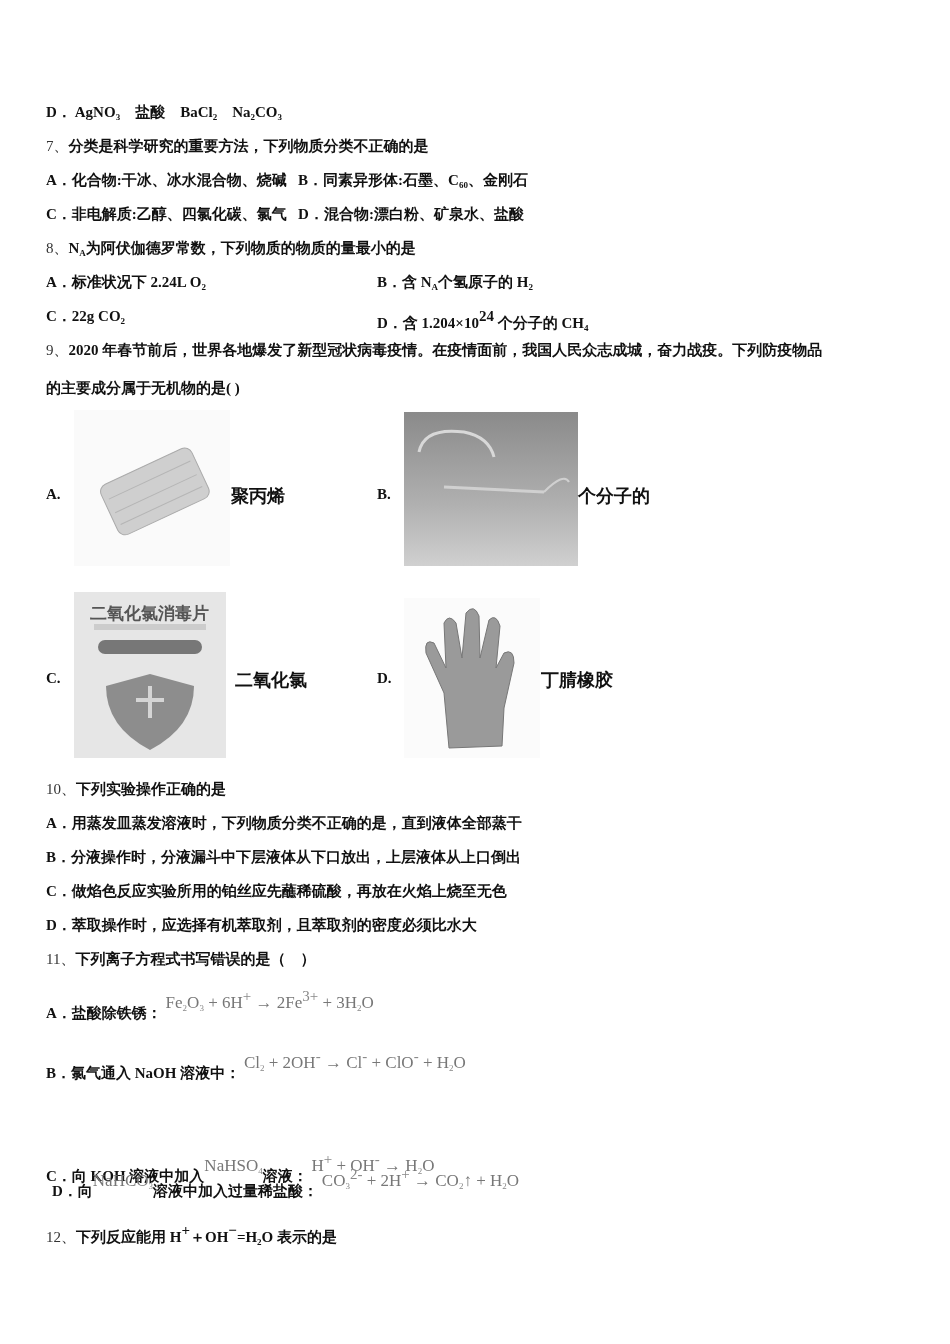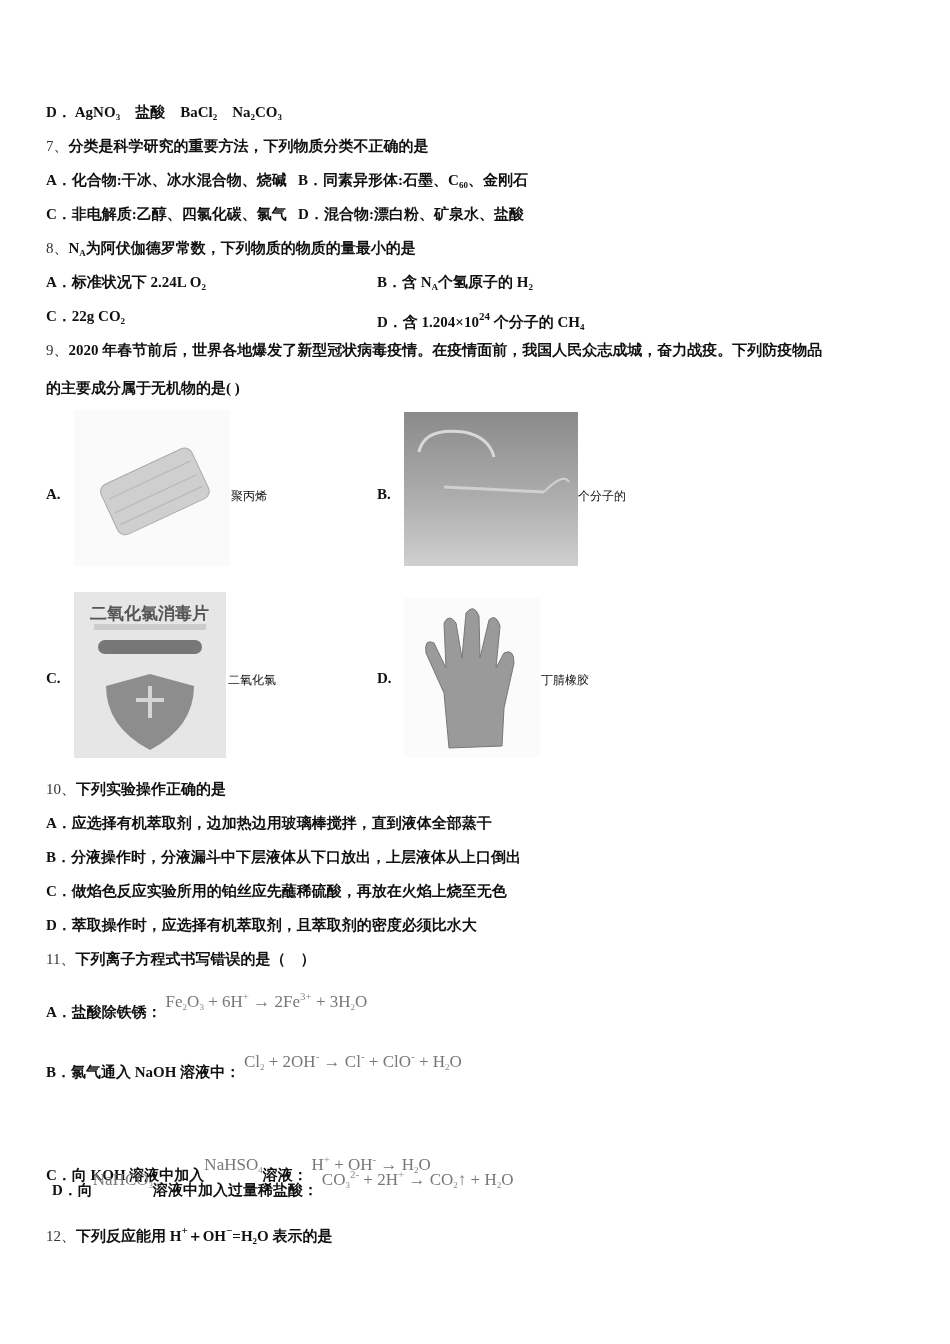--- a/index.html
+++ b/index.html
@@ -8,31 +8,31 @@
     font-family: "Liberation Serif", "DejaVu Serif", serif;
     color: #111;
   }
   .line {
     position: absolute; left: 46px; font-size: 15px; line-height: 20px;
     white-space: nowrap; font-weight: bold;
   }
   .num { font-weight: normal; color: #333; }
   .opt { position: absolute; font-size: 15px; line-height: 20px; white-space: nowrap; font-weight: bold; }
   sub { font-size: 9px; vertical-align: -3px; }
-  sup { font-size: 11px; vertical-align: 7px; }
+  sup { font-size: 15px; vertical-align: 7px; }
   .eq {
     font-weight: normal; color: #777; font-size: 17px;
     font-family: "Liberation Serif", "DejaVu Serif", serif;
   }
   .eq sub, .eq sup { color: #888; }
   .pic {
     position: absolute; background: #f3f3f3;
   }
   .pic-label { position: absolute; font-size: 15px; font-weight: bold; }
-  .img-caption { position: absolute; font-size: 12px; font-weight: normal; line-height: 20px; }
+  .img-caption { position: absolute; font-size: 18px; font-weight: bold; line-height: 20px; }
 </style>
 </head>
 <body>
 
 <div class="line" style="top:102px;">
   <span>D．</span>
   <span>AgNO<sub>3</sub></span>&nbsp;&nbsp;&nbsp;
   <span>盐酸</span>&nbsp;&nbsp;&nbsp;
   <span>BaCl<sub>2</sub></span>&nbsp;&nbsp;&nbsp;
   <span>Na<sub>2</sub>CO<sub>3</sub></span>
@@ -99,35 +99,35 @@
 <div class="pic-label" style="top:670px; left:46px;">C.</div>
 <div class="pic" style="top:592px; left:74px; width:152px; height:166px; background:#e6e6e6;">
   <div style="position:absolute; top:10px; left:0; width:151px; text-align:center; font-size:17px; font-weight:bold; color:#555; font-family:'DejaVu Sans',sans-serif;">二氧化氯消毒片</div>
   <div style="position:absolute; top:32px; left:20px; width:112px; height:6px; background:#ccc;"></div>
   <div style="position:absolute; top:48px; left:24px; width:104px; height:14px; background:#777; border-radius:7px;"></div>
   <svg style="position:absolute; top:80px; left:20px;" width="112" height="80">
     <path d="M56 2 L100 14 Q100 55 56 78 Q12 55 12 14 Z" fill="#8d8d8d"></path>
     <path d="M56 14 L56 46 M42 28 L70 28" stroke="#d5d5d5" stroke-width="4"></path>
   </svg>
 </div>
-<div class="img-caption" style="top:670px; left:228px;">二氧化氯</div>
+<div class="img-caption" style="top:670px; left:235px;">二氧化氯</div>
 
 <div class="pic-label" style="top:670px; left:377px;">D.</div>
 <div class="pic" style="top:598px; left:404px; width:136px; height:160px; background:#fbfbfb;">
   <svg width="136" height="160">
     <path d="M45 150 L40 95 L22 55 Q20 40 30 45 L42 70 L40 25 Q45 15 52 25 L58 60 L62 15 Q70 5 75 18 L76 60 L85 22 Q92 15 96 28 L92 70 L100 55 Q110 50 110 65 L100 110 L98 148 Z" fill="#9a9a9a" stroke="#777"></path>
   </svg>
 </div>
 <div class="img-caption" style="top:670px; left:541px;">丁腈橡胶</div>
 
 <div class="line" style="top:779px;">
   <span class="num">10、</span><span>下列实验操作正确的是</span>
 </div>
 <div class="line" style="top:813px;">
-  <span>A．</span><span>应选择有机萃取剂，边加热边用玻璃棒搅拌，直到液体全部蒸干</span>
+  <span>A．</span><span>用蒸发皿蒸发溶液时，下列物质分类不正确的是，直到液体全部蒸干</span>
 </div>
 <div class="line" style="top:847px;">
   <span>B．</span><span>分液操作时，分液漏斗中下层液体从下口放出，上层液体从上口倒出</span>
 </div>
 <div class="line" style="top:881px;">
   <span>C．</span><span>做焰色反应实验所用的铂丝应先蘸稀硫酸，再放在火焰上烧至无色</span>
 </div>
 <div class="line" style="top:915px;">
   <span>D．</span><span>萃取操作时，应选择有机萃取剂，且萃取剂的密度必须比水大</span>
 </div>

